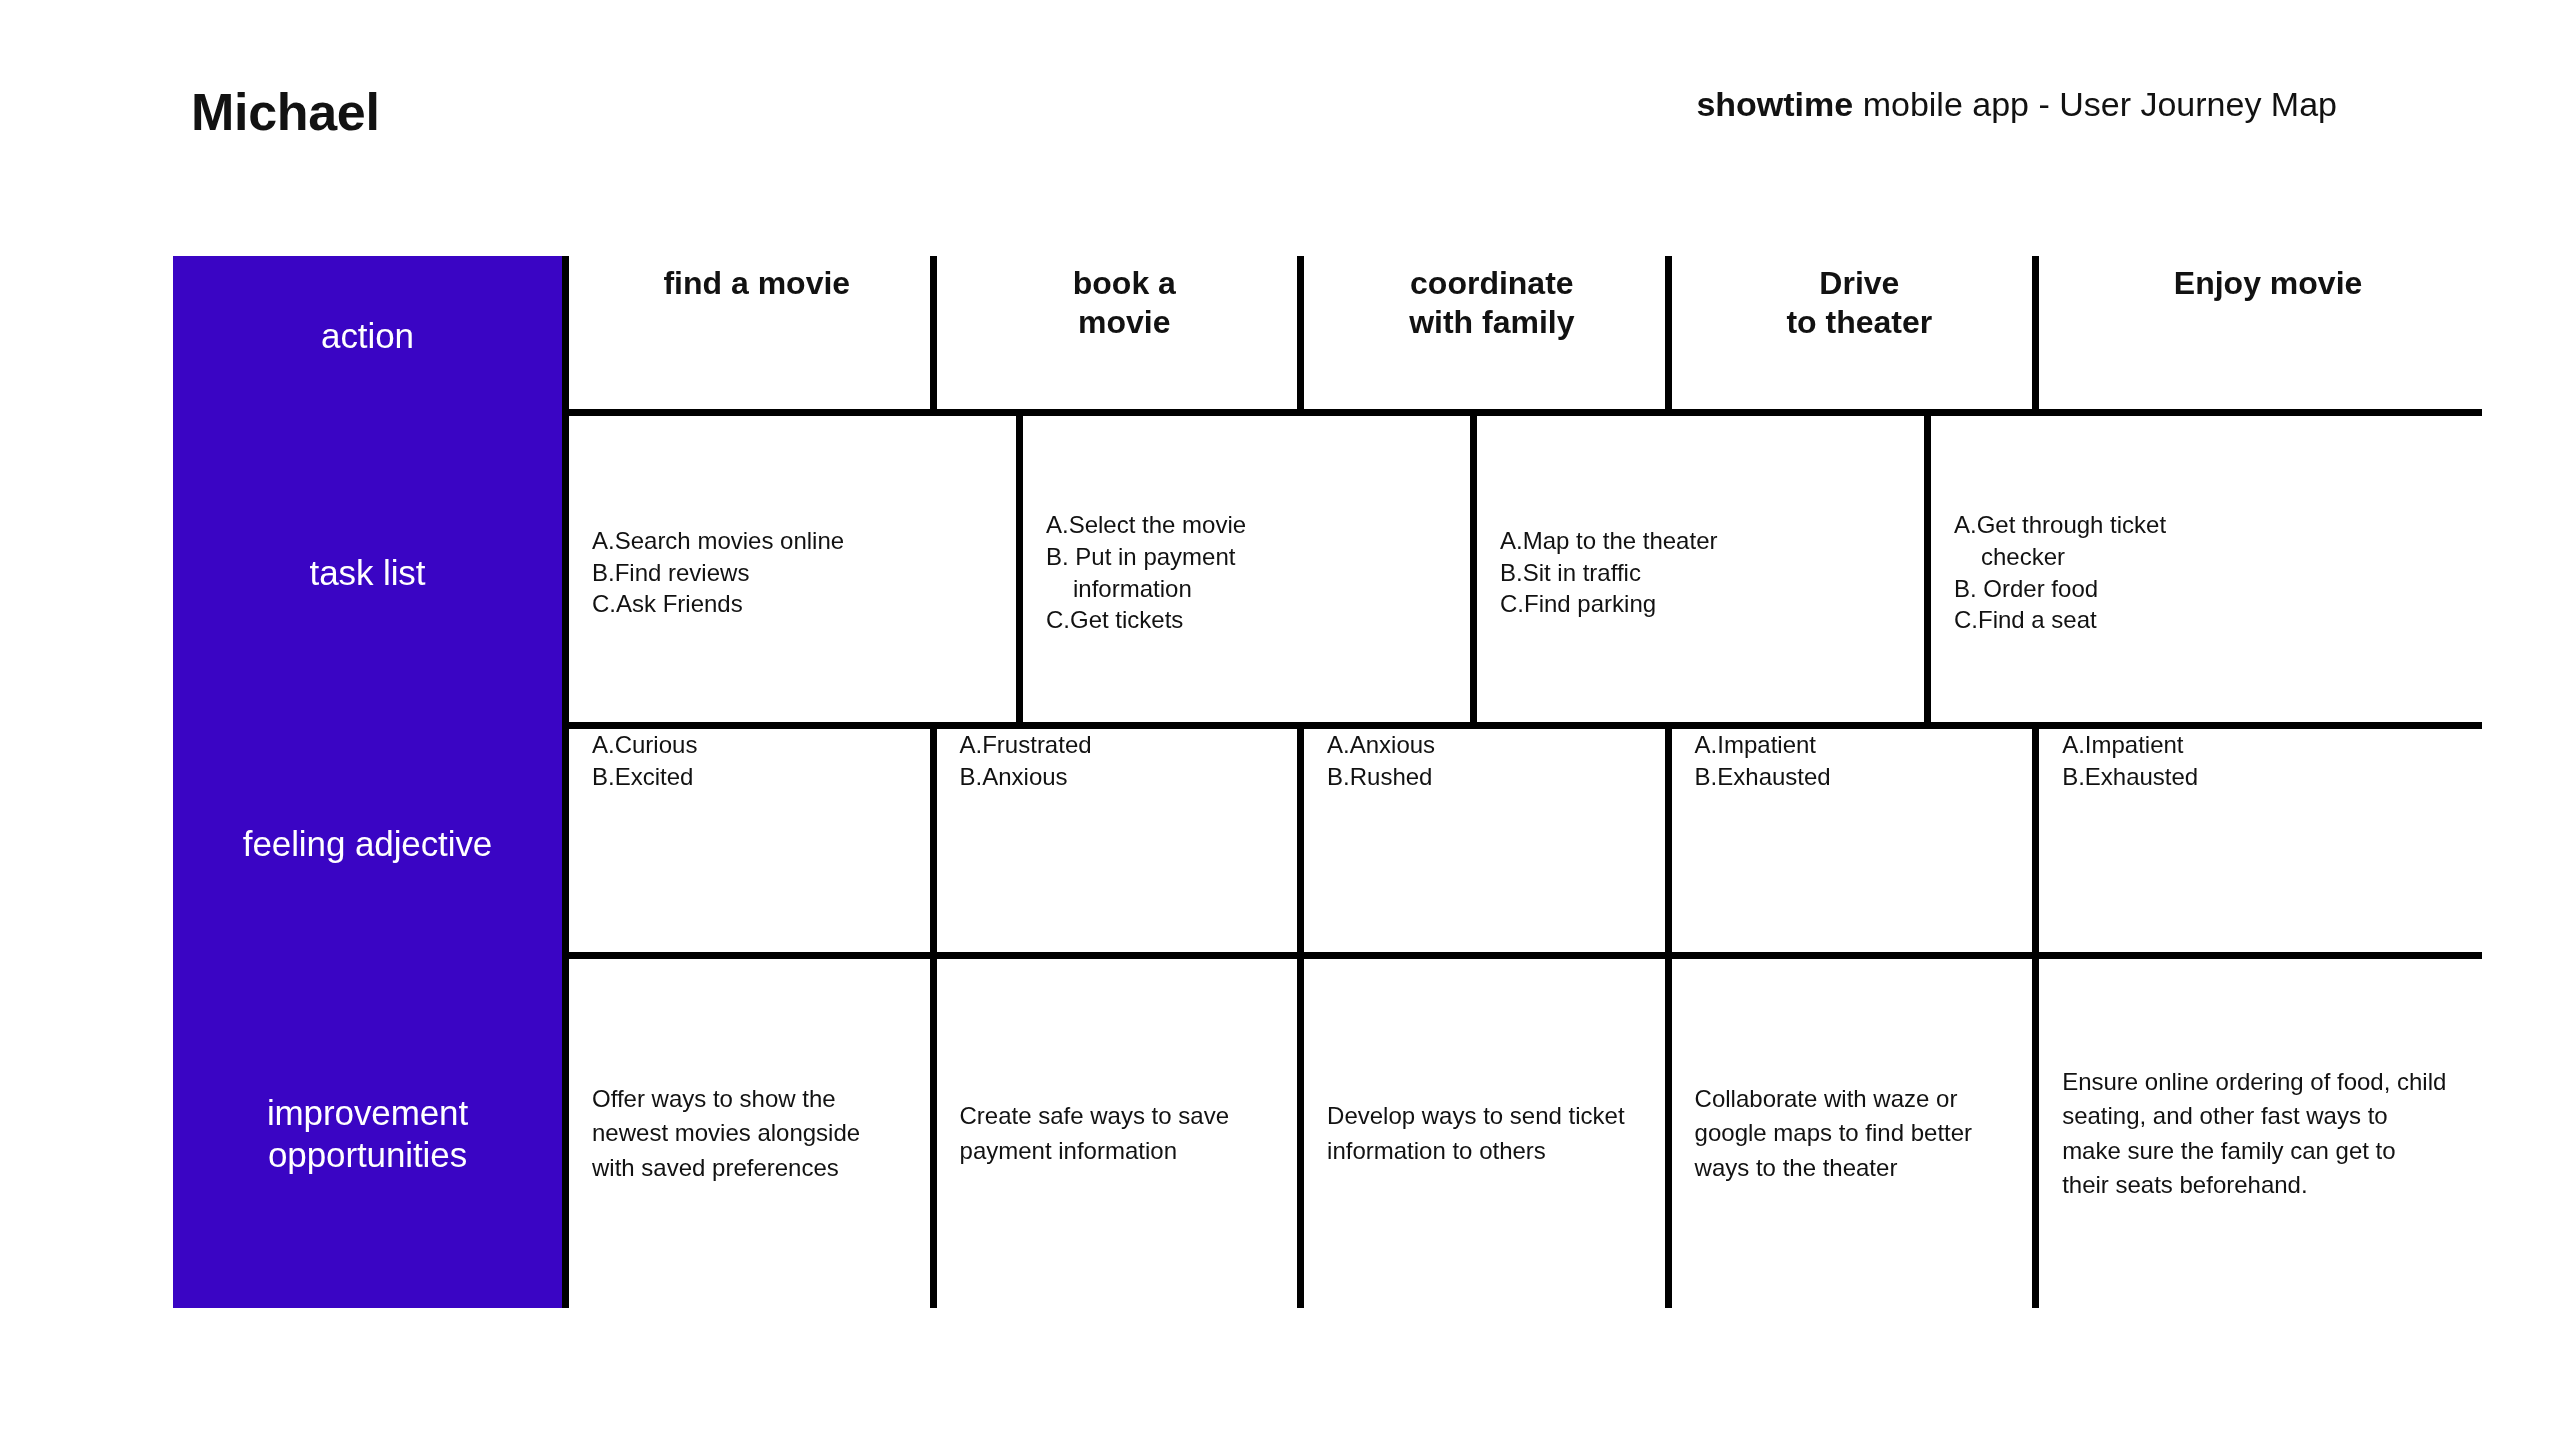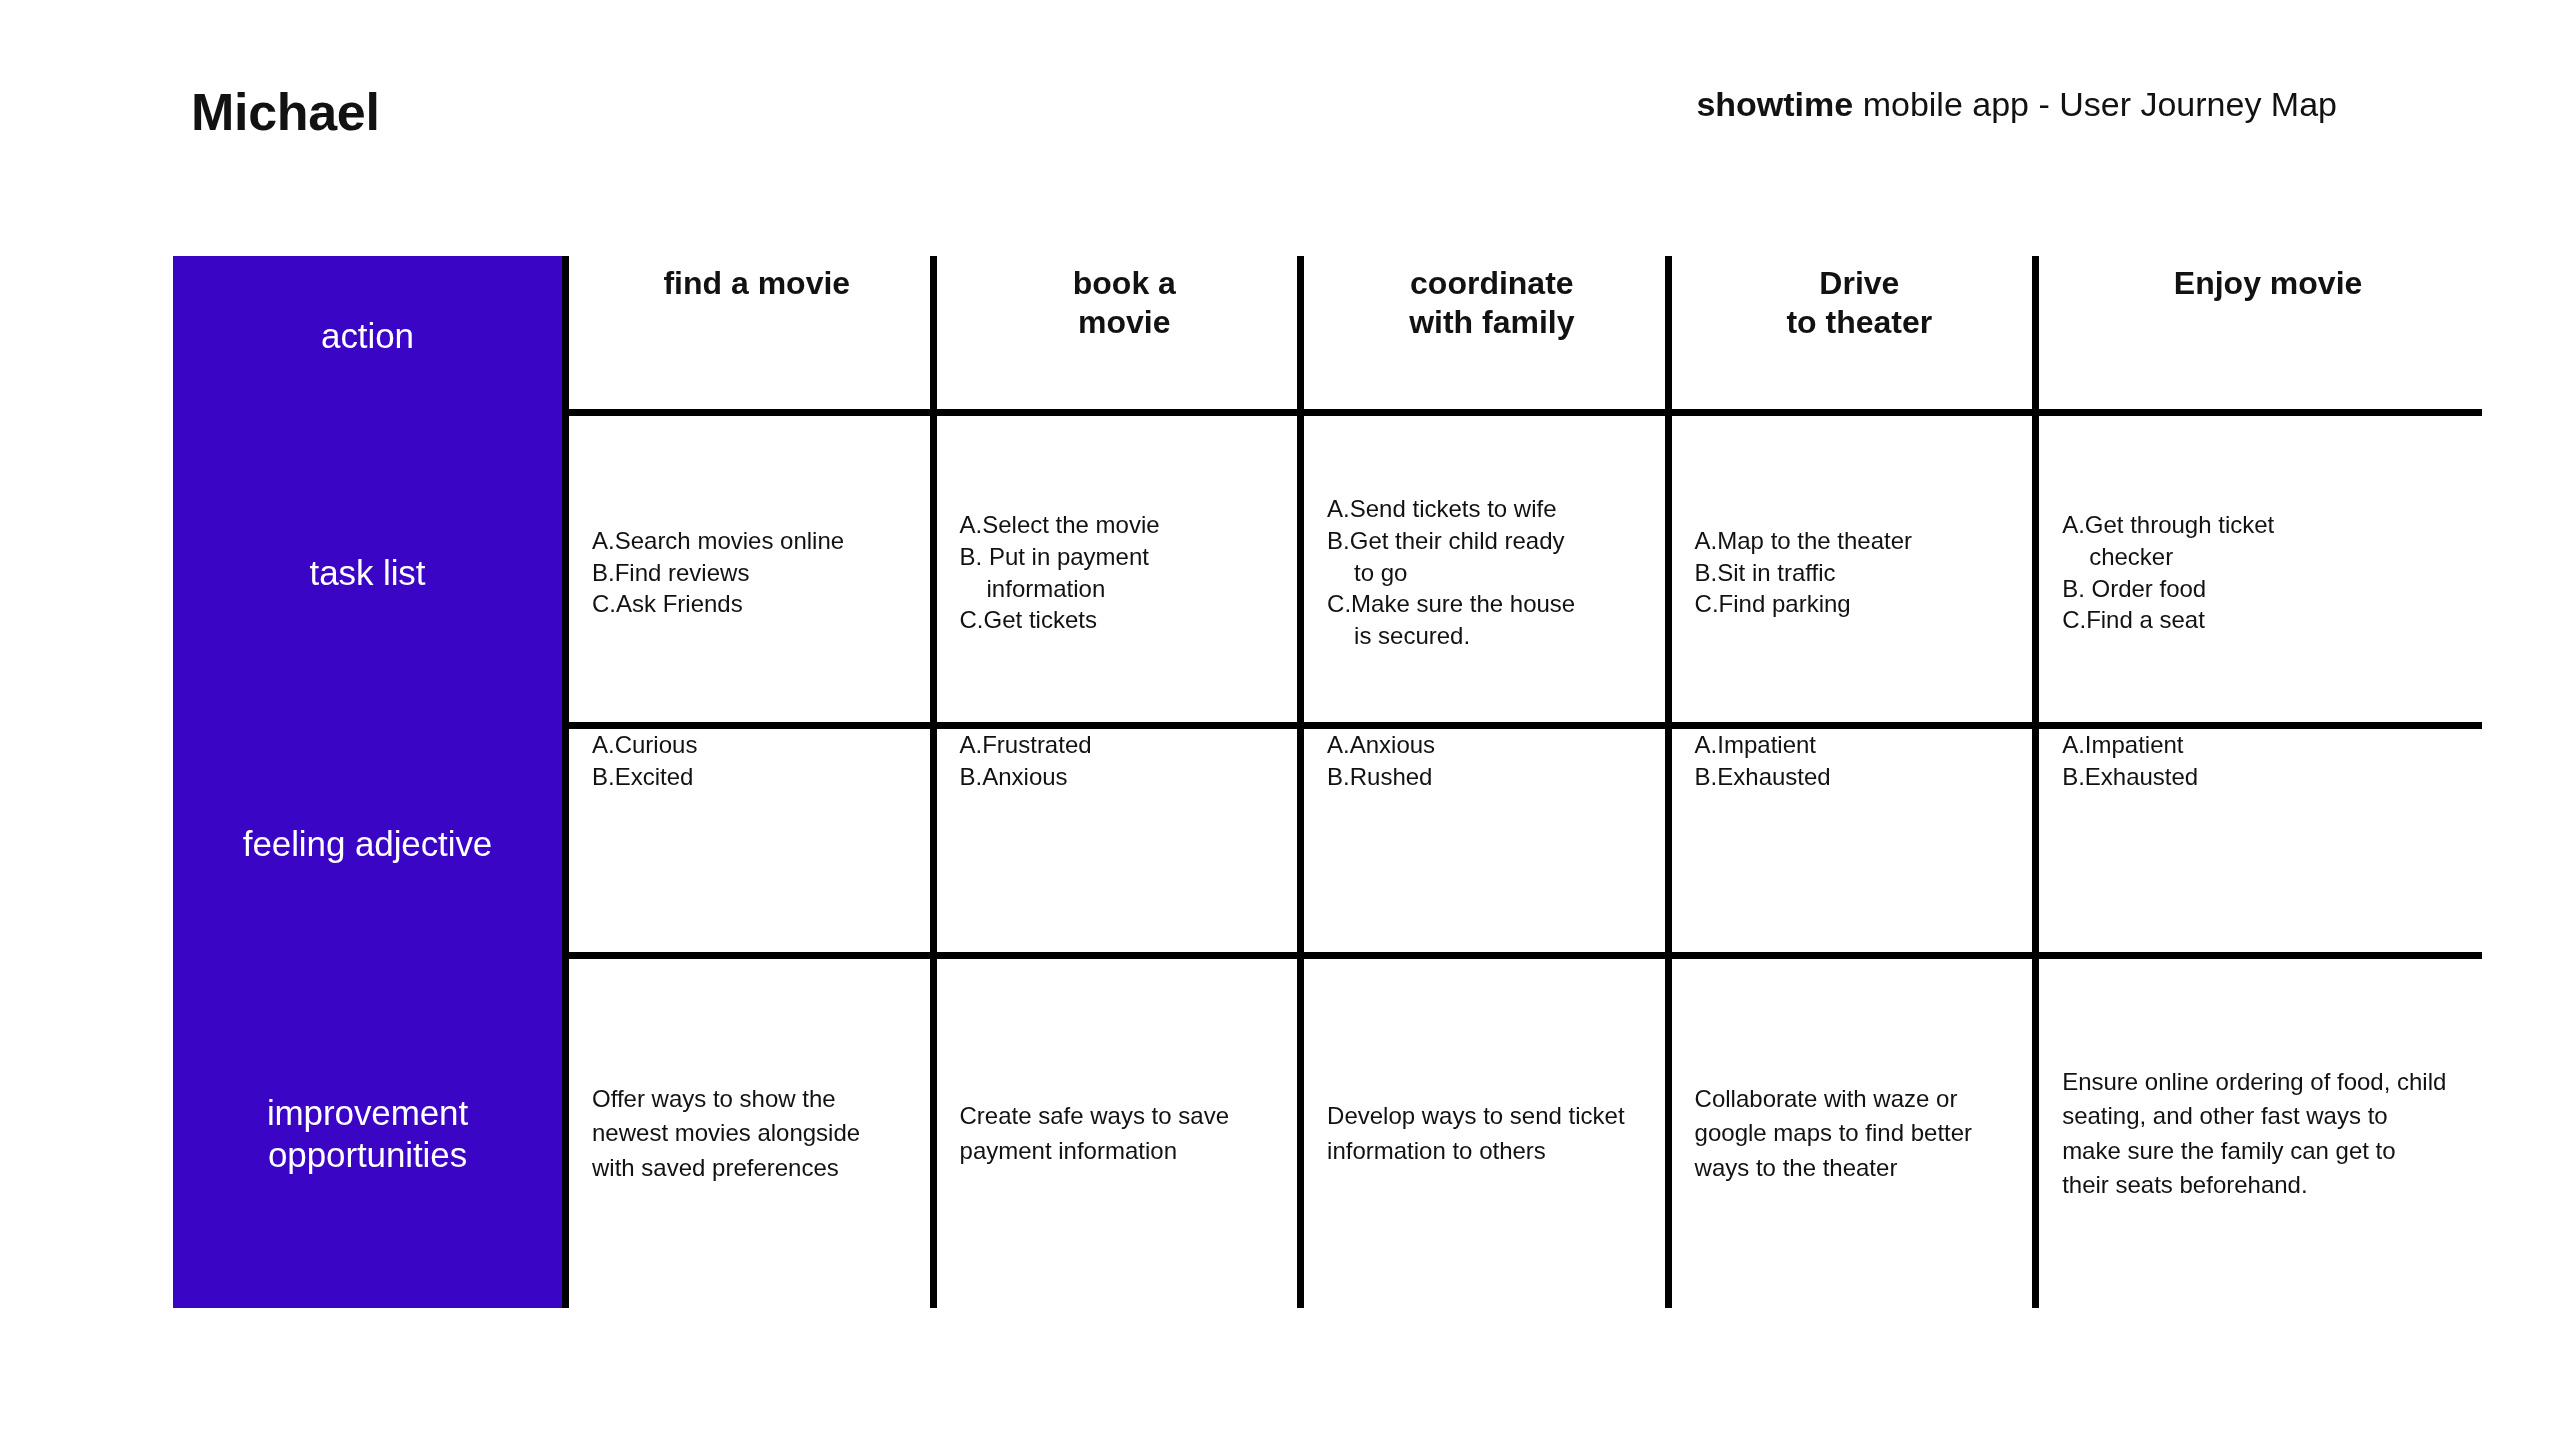--- a/index.html
+++ b/index.html
@@ -232,29 +232,20 @@
     <div class="cell">
       <div class="task-list">
           <div class="task-item">A.Select the movie</div>
           <div class="task-item">B. Put in payment</div>
           <div class="task-item cont">information</div>
           <div class="task-item">C.Get tickets</div>
         </div>
     </div>
     <div class="cell">
       <div class="task-list">
-          <div class="task-item">A.Send tickets to wife</div>
-          <div class="task-item">B.Get their child ready</div>
-          <div class="task-item cont">to go</div>
-          <div class="task-item">C.Make sure the house</div>
-          <div class="task-item cont">is secured.</div>
-        </div>
-    </div>
-    <div class="cell">
-      <div class="task-list">
           <div class="task-item">A.Map to the theater</div>
           <div class="task-item">B.Sit in traffic</div>
           <div class="task-item">C.Find parking</div>
         </div>
     </div>
     <div class="cell last-col">
       <div class="task-list">
           <div class="task-item">A.Get through ticket</div>
           <div class="task-item cont">checker</div>
           <div class="task-item">B. Order food</div>

